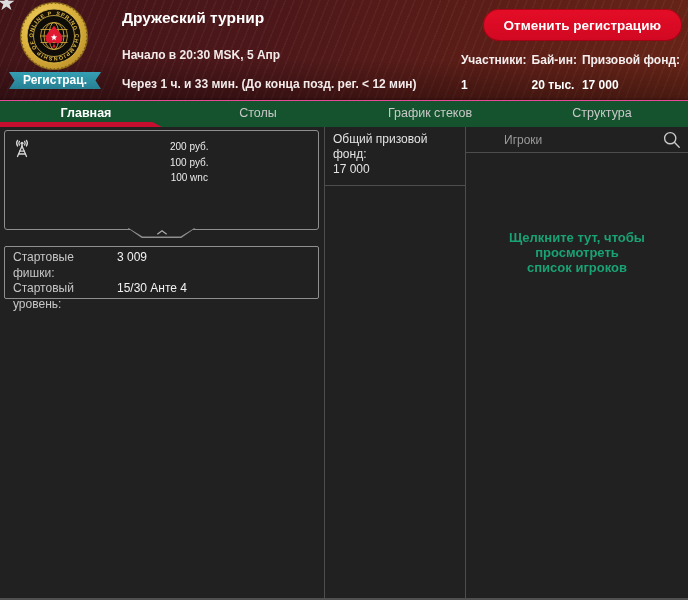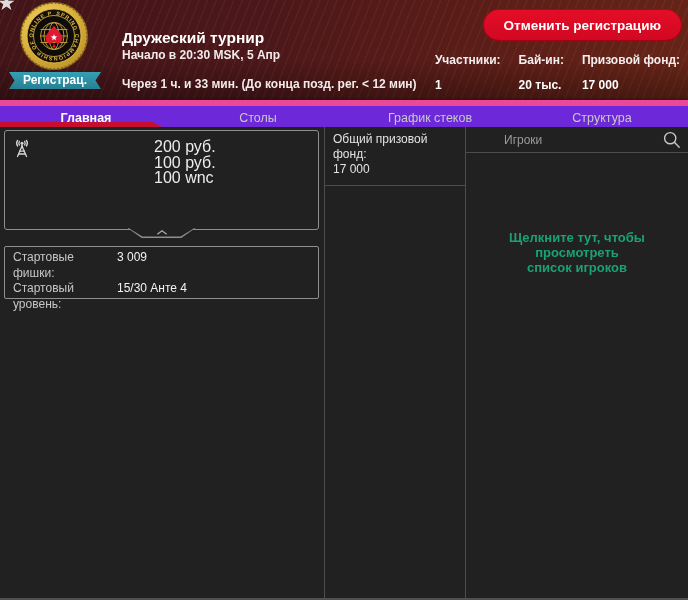--- a/index.html
+++ b/index.html
@@ -21,38 +21,38 @@
     position:absolute; left:-3px; top:-8px; font-size:21px; color:#dcdcdc;
     line-height:21px; cursor:pointer;
   }
   .logo { position:absolute; left:19px; top:1px; width:70px; height:70px; }
   .ribbon {
     position:absolute; left:9px; top:72px; width:92px; height:17px;
     background:linear-gradient(180deg,#35a0b4,#277f93);
     clip-path:polygon(0 0, 100% 0, 94% 50%, 100% 100%, 0 100%, 6% 50%);
     font-size:12px; font-weight:bold; color:#fff; text-align:center; line-height:17px;
   }
-  .h-title { position:absolute; left:122px; top:9px; font-size:15.5px; font-weight:bold; color:#ffffff;margin-top:20px; }
+  .h-title { position:absolute; left:122px; top:9px; font-size:15.5px; font-weight:bold; color:#ffffff; }
   .h-start { position:absolute; left:122px; top:48px; font-size:12px; font-weight:600; color:#f2ebea; }
   .h-late  { position:absolute; left:122px; top:77px; font-size:12px; font-weight:600; color:#f2ebea; }
   .cancel-btn {
     position:absolute; right:6px; top:9px; height:32px; padding:0 21px;
     background:linear-gradient(180deg,#e50d27,#d10822);
     border:none; border-radius:16px; box-shadow:inset 0 0 0 1px rgba(120,0,10,0.55);
     color:#fff; font-family:"Liberation Sans",sans-serif; font-size:13.5px; font-weight:bold;
     cursor:pointer;
   }
-  .stats { position:absolute; right:8px; top:53px; display:flex; gap:18px; }
+  .stats { position:absolute; right:8px; top:53px; display:flex; gap:5px; }
   .stat { text-align:left; }
   .stat .lbl { font-size:12px; font-weight:bold; color:#f4eeee; margin-bottom:11px; }
   .stat .val { font-size:12px; font-weight:bold; color:#ffffff; }
   
   .tabbar {
     position:relative; display:flex; width:688px; height:27px;
-    background:#6d28d9; border-top:6px solid #ec4899;
+    background:#14532d; border-top:1px solid #ec4899;
   }
   .tab {
     flex:1; text-align:center; line-height:24px; font-size:12.5px;
     color:#c9c9c9; cursor:pointer;
   }
   .tab.active { color:#ffffff; font-weight:600; }
   .tab-underline {
     position:absolute; left:0; bottom:0; width:162px; height:5px; background:#c60e2f;
     clip-path:polygon(0 0, 94% 0, 100% 100%, 0 100%);
   }
@@ -64,21 +64,21 @@
   .col-left { position:relative; width:324px; }
   .col-mid  { width:142px; border-left:1px solid #4d4d4d; border-right:1px solid #4d4d4d; }
   .col-right{ flex:1; display:flex; flex-direction:column; }
   
   .buyin-box {
     position:absolute; left:4px; top:3px; width:315px; height:100px;
     border:1px solid #8f8f8f; border-radius:3px;
   }
   .antenna { position:absolute; left:5px; top:6px; }
   .buyin-lines {
-    position:absolute; left:149px; top:8px; font-size:16px; line-height:15.5px; color:#ececec;
+    position:absolute; left:165px; top:8px; font-size:10px; line-height:15.5px; color:#ececec;text-align:center;
   }
   .collapse-tab {
     position:absolute; left:50%; top:100%; margin-top:-1px; transform:translateX(-50%);
     width:68px; height:10px; cursor:pointer;
   }
   .collapse-tab .bg {
     position:absolute; inset:0; background:#8f8f8f;
     clip-path:polygon(0 0, 100% 0, 79% 100%, 21% 100%);
   }
   .collapse-tab .fg {

